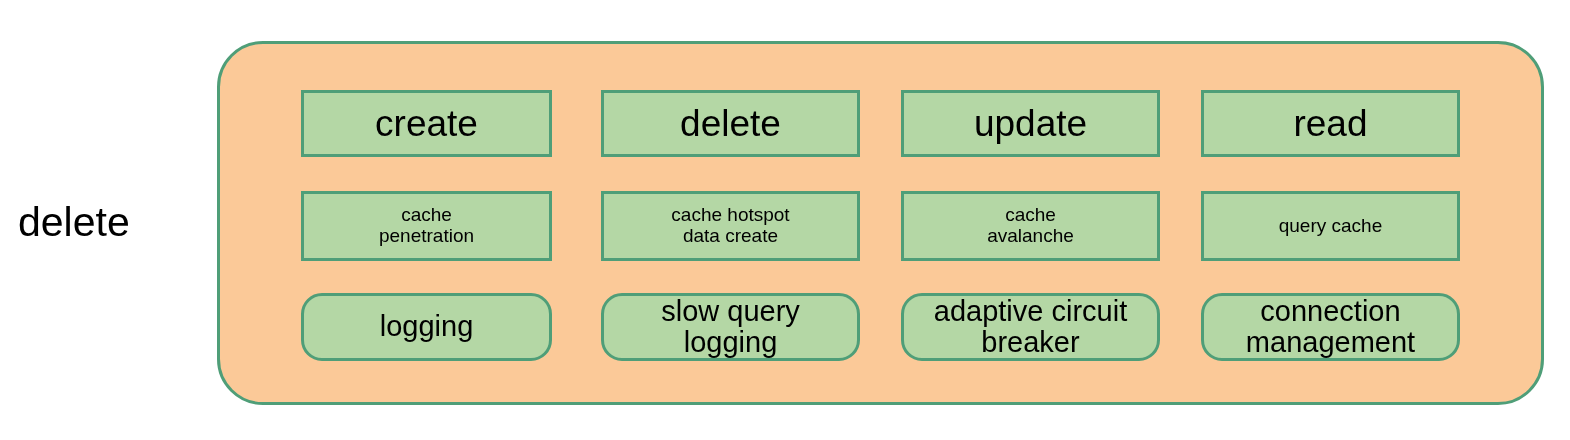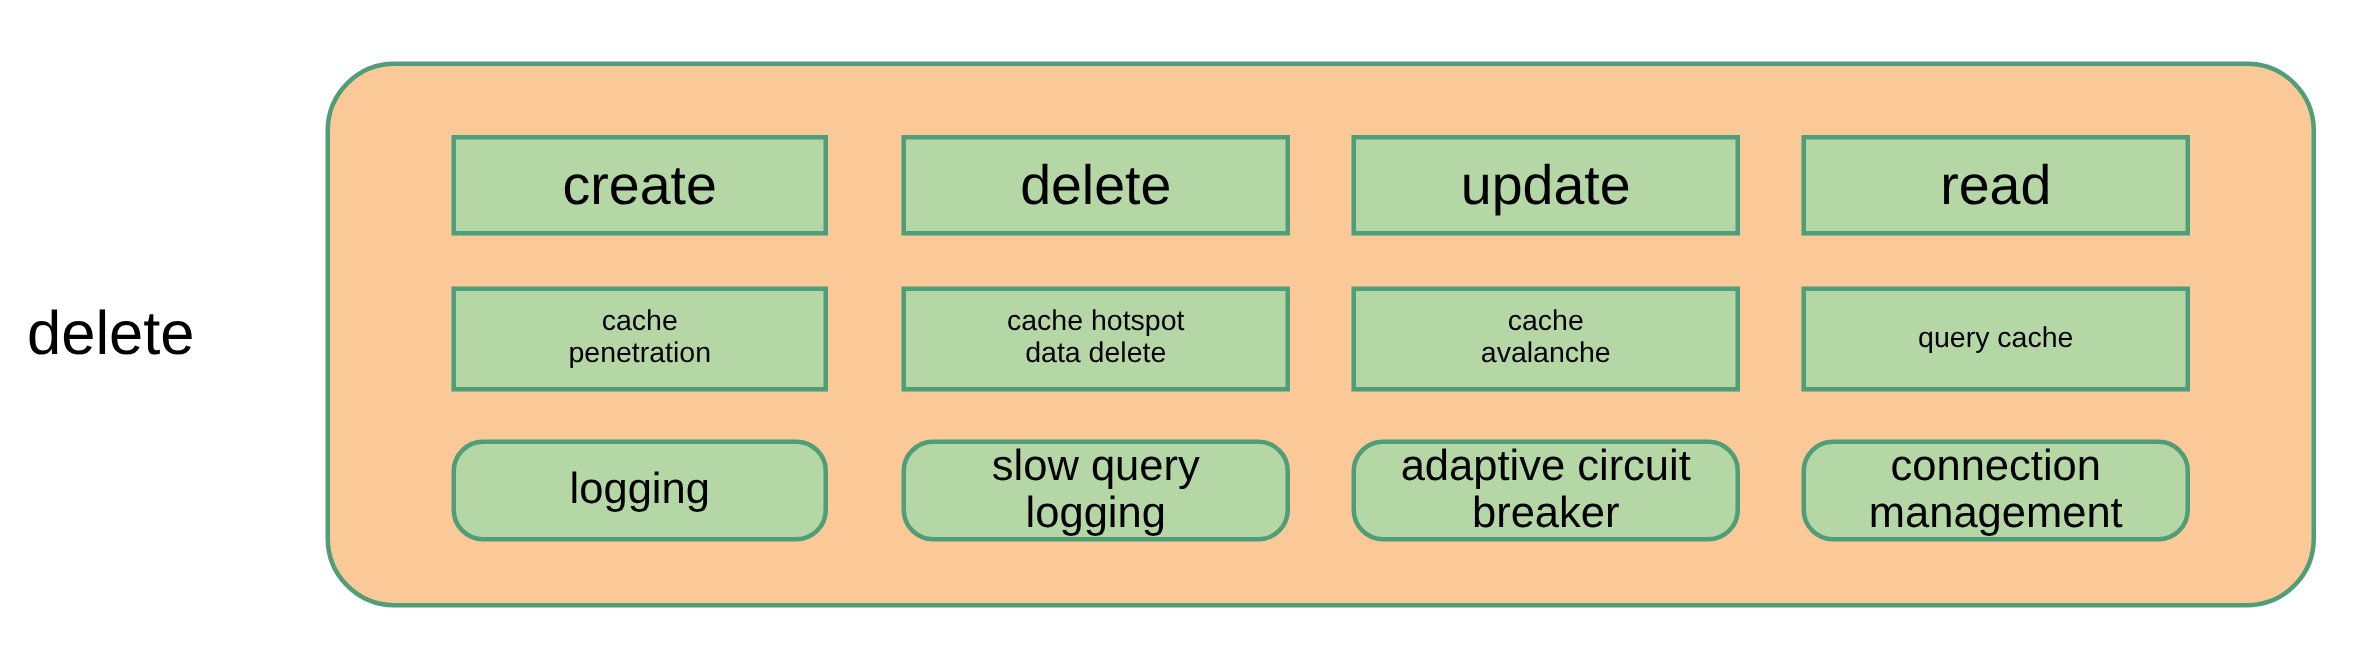--- a/index.html
+++ b/index.html
@@ -102,21 +102,21 @@
       <div class="cell row1 col4">
         <span class="label">read</span>
       </div>
 
       <div class="cell row2 col1">
         <span class="label">cache
 penetration</span>
       </div>
       <div class="cell row2 col2">
         <span class="label">cache hotspot
-data delete</span>
+data create</span>
       </div>
       <div class="cell row2 col3">
         <span class="label">cache
 avalanche</span>
       </div>
       <div class="cell row2 col4">
         <span class="label">query cache</span>
       </div>
 
       <div class="cell row3 col1">

